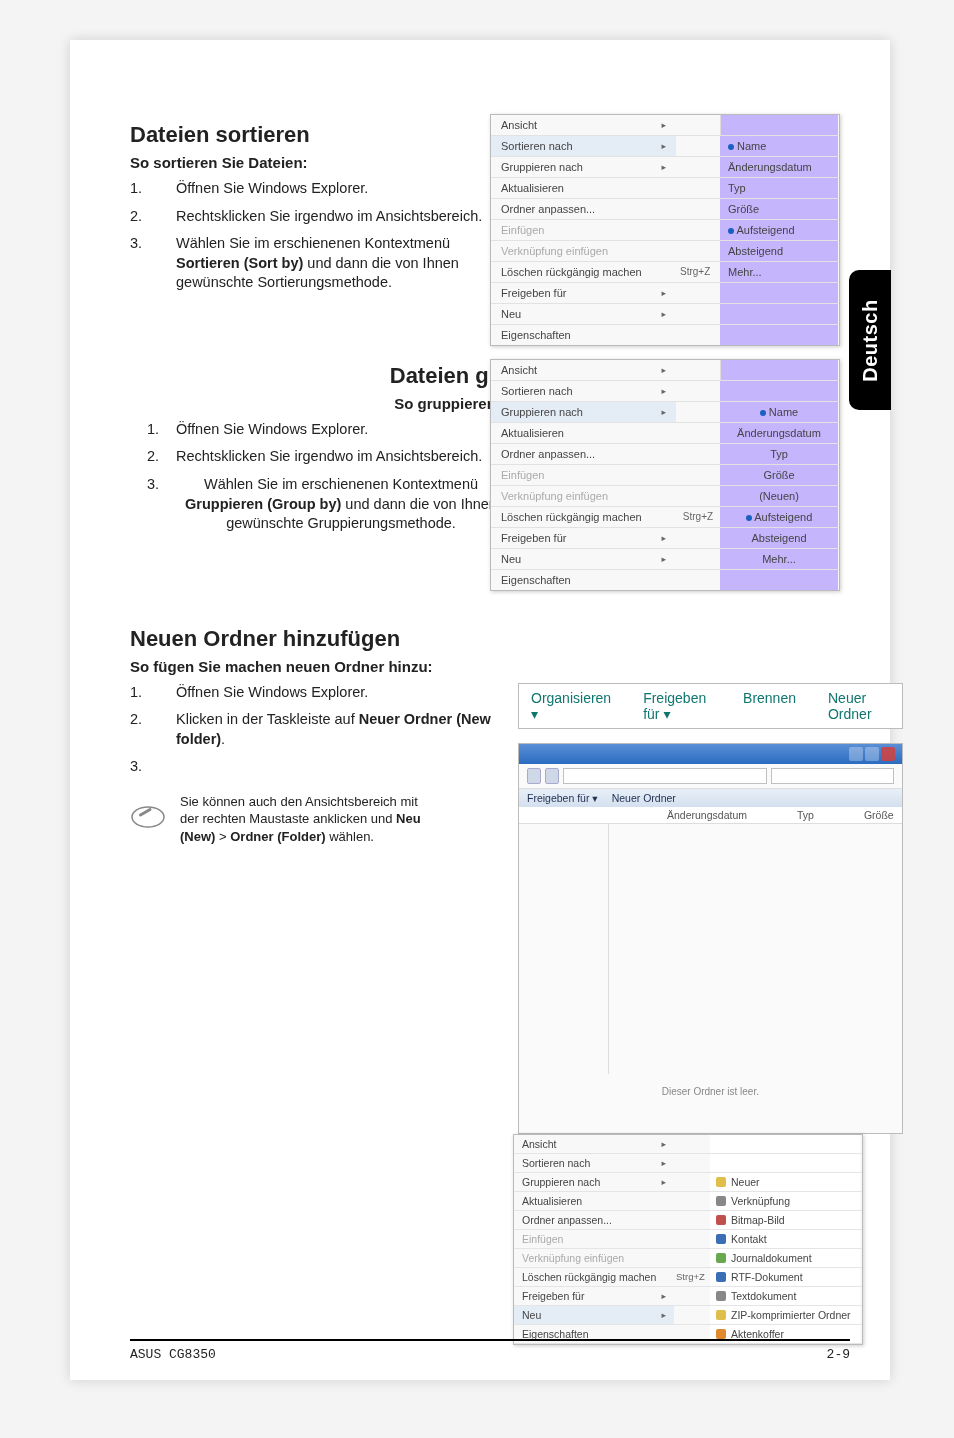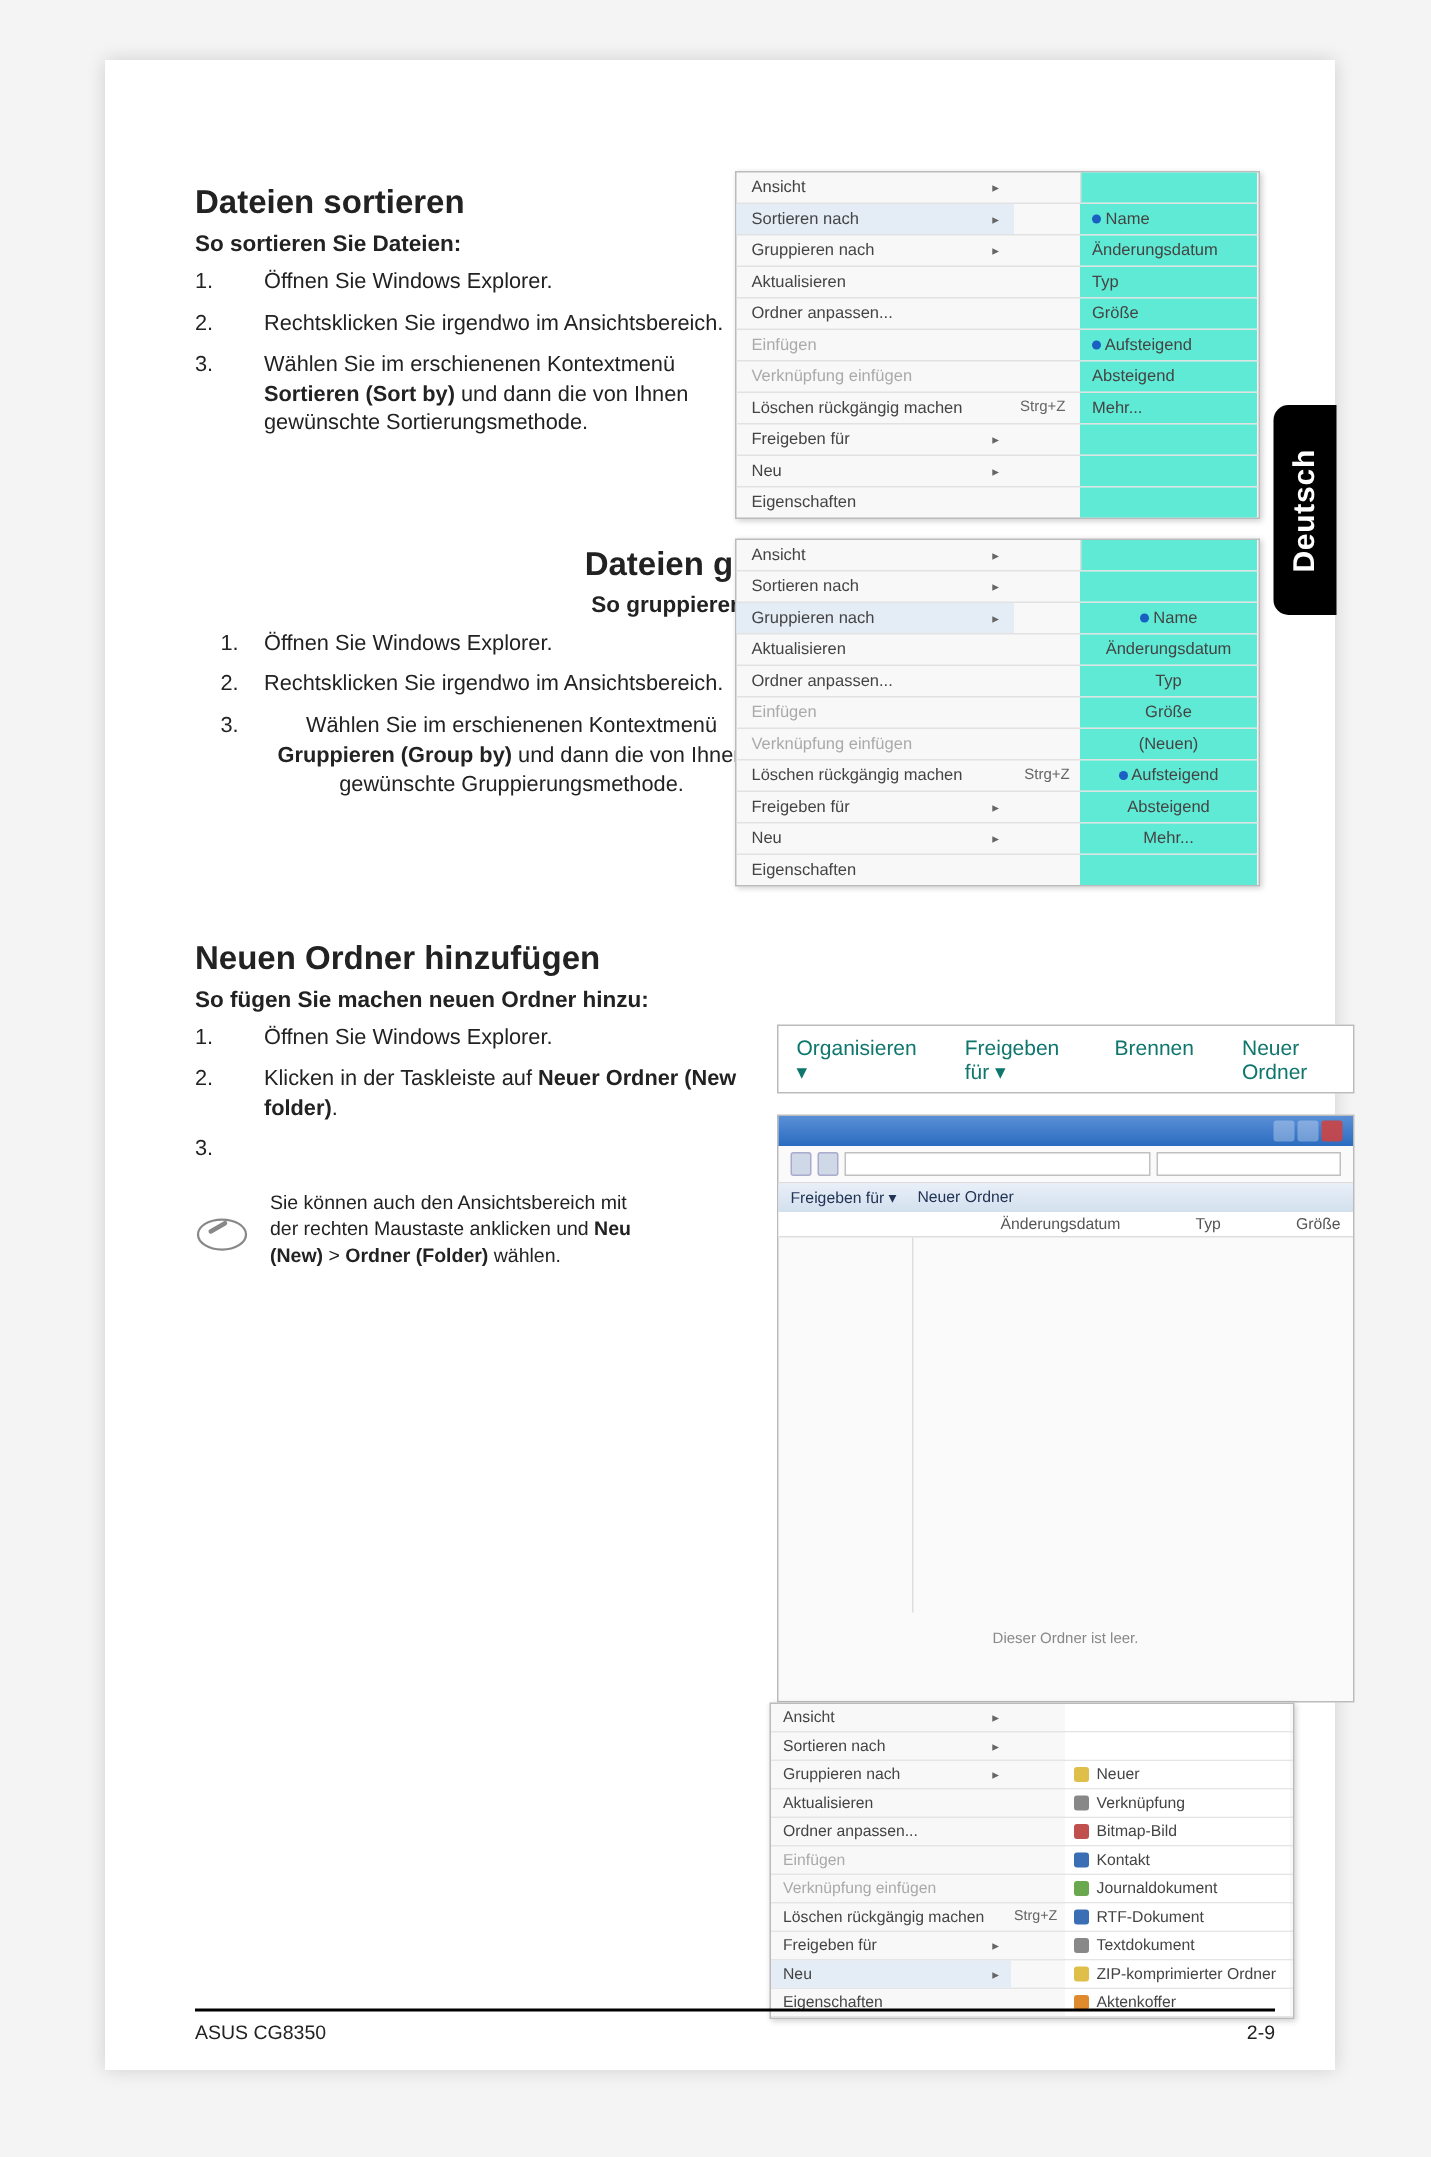--- a/index.html
+++ b/index.html
@@ -54,21 +54,21 @@
     background: #f8f8f8;
     font-size: 11px;
     color: #444;
     box-shadow: 1px 1px 4px rgba(0,0,0,0.2);
   }
   .ctx-row { display: flex; border-bottom: 1px solid #e2e2e2; }
   .ctx-row:last-child { border-bottom: none; }
   .ctx-left { width: 185px; padding: 4px 10px; display: flex; align-items: center; gap: 6px; }
   .ctx-left.disabled { color: #aaa; }
   .ctx-shortcut { width: 44px; padding: 4px 4px; color: #666; font-size: 10px; }
-  .ctx-right { width: 118px; padding: 4px 8px; background: #5eead4; }
+  .ctx-right { width: 118px; padding: 4px 8px; background: #c4b5fd; }
   .arrow { color: #666; font-size: 9px; margin-left: auto; }
   .dot-blue { width: 6px; height: 6px; background: #1a5fc2; border-radius: 50%; display: inline-block; }
   .toolbar {
     border: 1px solid #bbb;
     background: #fff;
     padding: 6px 12px;
     font-size: 14px;
     display: flex;
     gap: 32px;
     margin-bottom: 14px;
@@ -82,24 +82,24 @@
   }
   .explorer .ehdr { background: linear-gradient(#5a8fd6, #2a6cc0); height: 20px; display:flex; justify-content:flex-end; padding:0 6px;}
   .explorer .ehdr .hicon { width:14px;height:14px; background:#fff; margin:3px 1px; opacity:0.3; border-radius:2px;}
   .explorer .etb { background: linear-gradient(#e8eff8,#d3e0ee); padding: 3px 8px; display:flex; gap:14px; color:#235; }
   .explorer .path { display:flex; padding:4px 8px; gap:4px; border-bottom:1px solid #ddd; }
   .explorer .path .pbox { flex:1; border:1px solid #c0c0c0; background:#fff; height:16px; }
   .explorer .cols { display:flex; background:#fff; border-bottom:1px solid #ddd; padding:2px 8px; gap:50px; }
   .explorer .body { display:flex;flex-direction:column; }
   .explorer .sidebar-e { width:90px; border-right:1px solid #ddd; height:250px; }
   .explorer .main-e { flex:1; padding:6px; position:relative; }
-  .note { display:flex; gap:14px; align-items:flex-end; margin-top:16px; }
+  .note { display:flex; gap:14px; align-items:center; margin-top:16px; }
   .note .icon svg { width:36px; height:36px; }
   .note .ntxt { font-size: 13px; line-height:1.35; max-width:260px; }
-  .footer { position:absolute; bottom:18px; left:60px; right:40px; display:flex; justify-content:space-between; font-size:13px; border-top: 2px solid #000; padding-top:6px;}
+  .footer { position:absolute; bottom:18px; left:60px; right:40px; display:flex; justify-content:space-between; font-size:13px; border-top: 2px solid #000; padding-top:6px;font-family:Liberation Mono, monospace;}
   .ctx-sub {
     position: absolute;
     border: 1px solid #bbb;
     background: #f8f8f8;
     font-size: 10.5px;
     color: #444;
     box-shadow: 1px 1px 4px rgba(0,0,0,0.2);
   }
   .ctx-sub .crow { display:flex; border-bottom:1px solid #e5e5e5; }
   .ctx-sub .cl { width:160px; padding:3px 8px; display:flex; align-items:center; gap:5px;}

